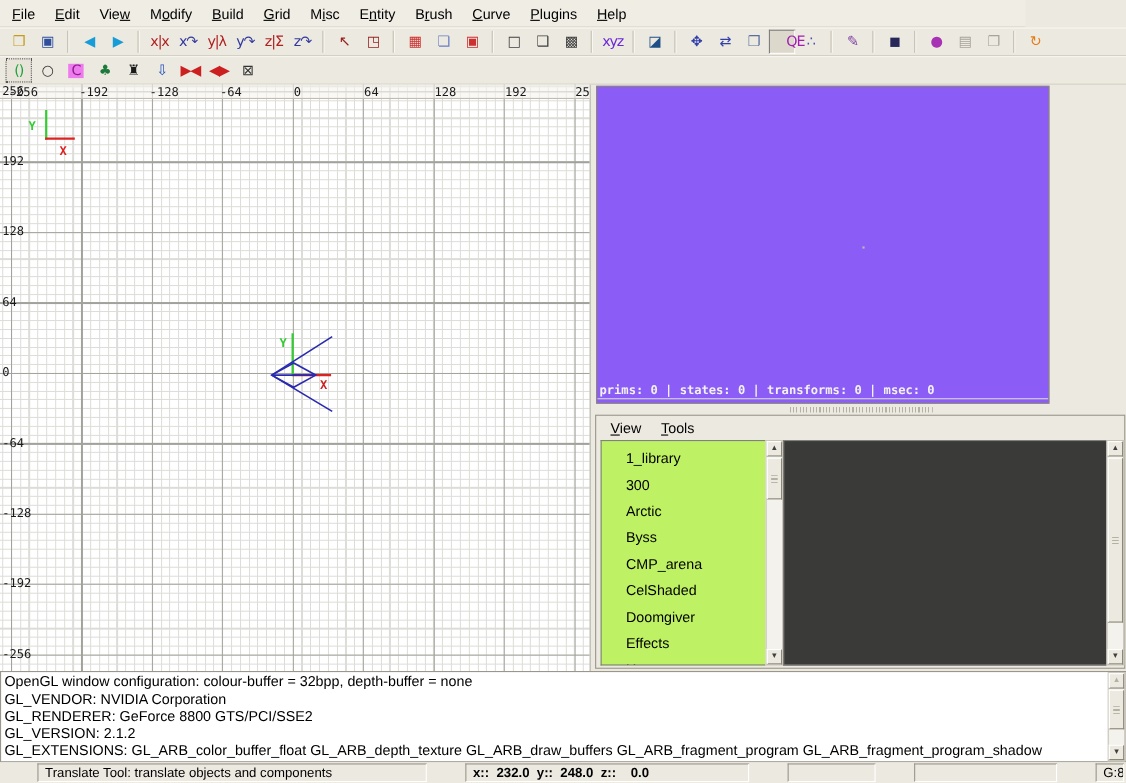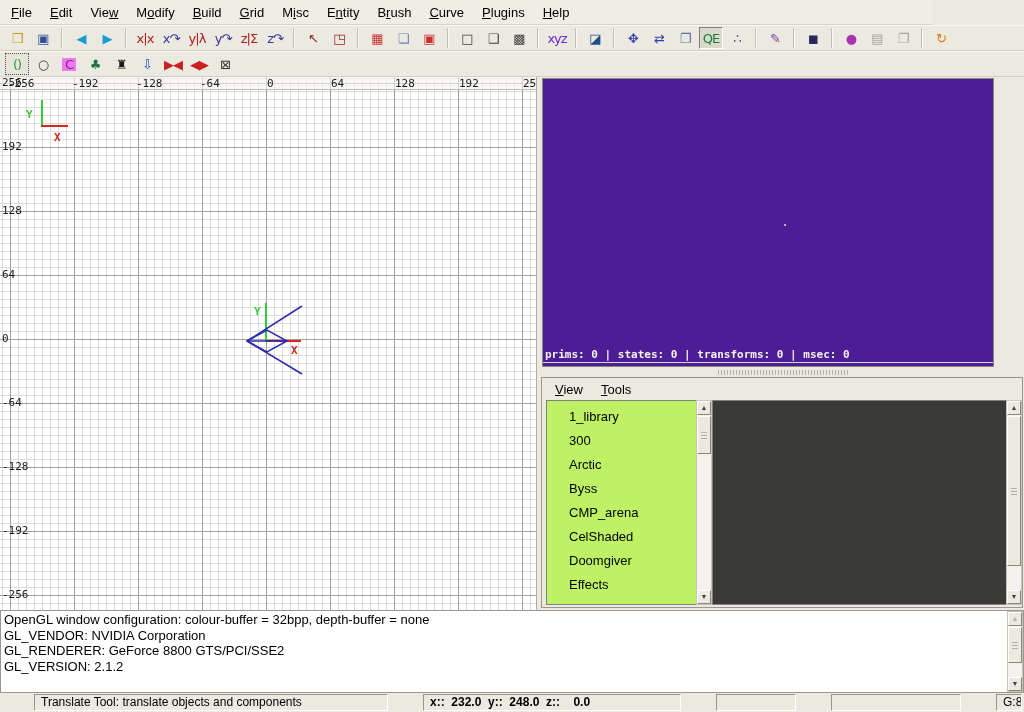--- a/index.html
+++ b/index.html
@@ -55,22 +55,22 @@
     position:absolute; top:0px; font-family:"DejaVu Sans Mono", monospace;
     font-size:11px; color:#1a1a1a; white-space:pre;
   }
   .ruler-label-left {
     position:absolute; left:2px; font-family:"DejaVu Sans Mono", monospace;
     font-size:11px; color:#1a1a1a; white-space:pre;
   }
   #grid-overlay { position:absolute; left:0; top:0; width:537px; height:533px; }
   
   #camera-view {
-    position:absolute; left:542px; top:78px; width:452px; height:289px;
-    background:#4c1d95; border:1px solid #8a8678; overflow:hidden;
+    position:absolute; left:542px; top:78px; width:412px; height:289px;
+    background:#8b5cf6; border:1px solid #8a8678; overflow:hidden;
   }
   #camera-stats {
     position:absolute; left:0; bottom:3px; width:100%;
     font-family:"DejaVu Sans Mono", monospace; font-size:11px; font-weight:bold;
     color:#f2f2f2; padding:0 2px 1px 2px; border-bottom:1px solid #d8d8d8;
     white-space:pre;
   }
   #camera-dot { position:absolute; left:241px; top:145px; width:2px; height:2px; background:#b8b8b4; }
   
   #splitter-h {
@@ -233,21 +233,21 @@
     <button class="tb-btn">
       <span class="glyph" style="color: rgb(49, 64, 168);">✥</span>
     </button>
     <button class="tb-btn">
       <span class="glyph" style="color: rgb(49, 64, 168);">⇄</span>
     </button>
     <button class="tb-btn">
       <span class="glyph" style="color: rgb(90, 111, 158);">❐</span>
     </button>
     <button class="tb-btn pressed">
-      <span class="glyph" style="color: #15803d;">QE</span>
+      <span class="glyph" style="color: #a21caf; padding-left: 24px;">QE</span>
     </button>
     <button class="tb-btn">
       <span class="glyph" style="color: rgb(74, 74, 176);">∴</span>
     </button>
     <span class="tb-sep"></span>
     <button class="tb-btn">
       <span class="glyph" style="color: rgb(122, 61, 160);">✎</span>
     </button>
     <span class="tb-sep"></span>
     <button class="tb-btn">
@@ -386,20 +386,21 @@
     <div class="scroll-btn down">▼</div>
   </div>
 </div>
 
 <div id="console">
 
 <div class="console-line i0"><span>OpenGL window configuration: colour-buffer = 32bpp, depth-buffer = none</span></div>
     <div class="console-line i1"><span>GL_VENDOR: NVIDIA Corporation</span></div>
     <div class="console-line i2"><span>GL_RENDERER: GeForce 8800 GTS/PCI/SSE2</span></div>
     <div class="console-line i3"><span>GL_VERSION: 2.1.2</span></div>
+    <div class="console-line i4"><span>GL_EXTENSIONS: GL_ARB_color_buffer_float GL_ARB_depth_texture GL_ARB_draw_buffers GL_ARB_fragment_program GL_ARB_fragment_program_shadow</span></div>
   </div>
 <div id="console-scroll" class="vscroll">
   <div class="scroll-btn up disabled">▲</div>
   <div class="scroll-thumb" id="console-thumb">
       <div class="thumb-grip"></div>
     </div>
   <div class="scroll-btn down">▼</div>
 </div>
 
 <div id="status-bar">

